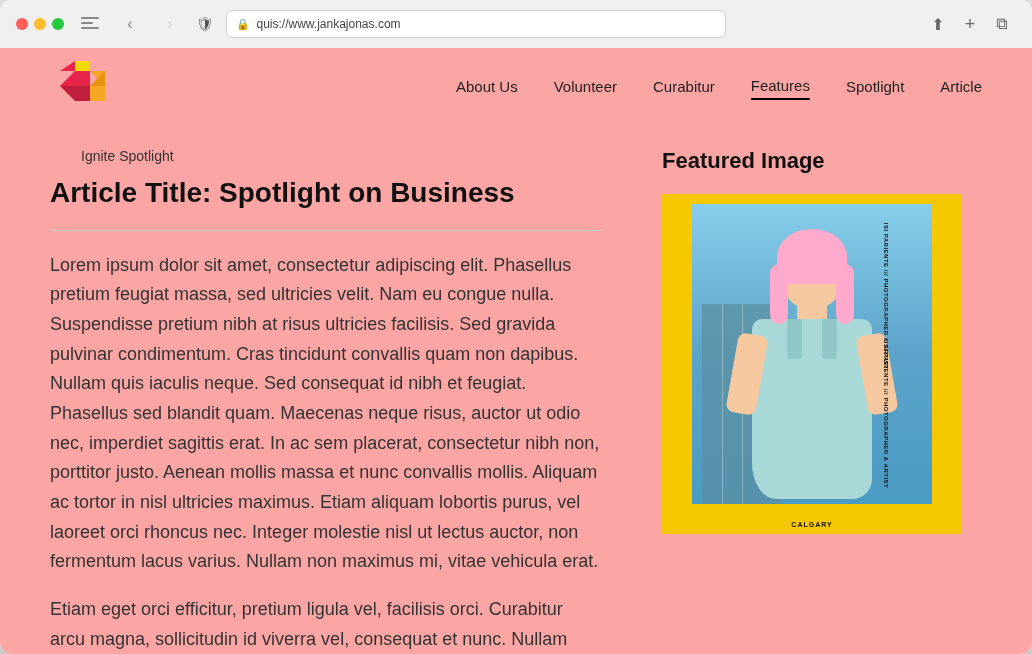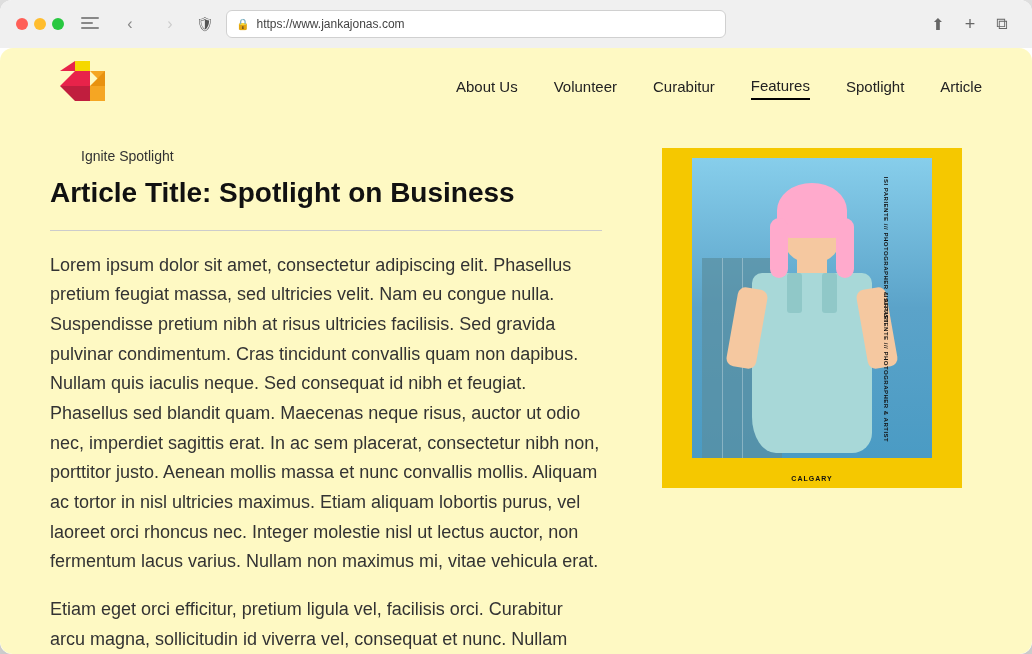--- a/index.html
+++ b/index.html
@@ -122,22 +122,21 @@
       align-items: center;
       justify-content: center;
       color: #666;
       font-size: 16px;
     }
 
     
     .website-content {
       flex: 1;
       overflow: hidden;
-      background: #fef9c3;
-      border-radius: 13px;
+      background: #fca5a5;
     }
 
     
     .site-header {
       display: flex;
       align-items: center;
       padding: 0 50px;
       height: 80px;
       border-bottom: none;
     }
@@ -354,21 +353,21 @@
         <span style="font-size:16px; color:#888;">‹</span>
       </button>
       <button class="browser-btn">
         <span style="font-size:16px; color:#ccc;">›</span>
       </button>
 
       <span class="shield-icon-small">🛡</span>
 
       <div class="address-bar">
         <span class="lock-icon">🔒</span>
-        <span>https://www.jankajonas.com</span>
+        <span>quis://www.jankajonas.com</span>
       </div>
 
       <div class="browser-actions">
         <button class="action-btn">
           <span>⬆</span>
         </button>
         <button class="action-btn">
           <span style="font-size:18px;">+</span>
         </button>
         <button class="action-btn">
@@ -416,20 +415,21 @@
         <div class="article-label">Ignite Spotlight</div>
         <h1 class="article-title">Article Title: Spotlight on Business</h1>
         <hr class="article-divider">
         <div class="article-body">
           <p>Lorem ipsum dolor sit amet, consectetur adipiscing elit. Phasellus pretium feugiat massa, sed ultricies velit. Nam eu congue nulla. Suspendisse pretium nibh at risus ultricies facilisis. Sed gravida pulvinar condimentum. Cras tincidunt convallis quam non dapibus. Nullam quis iaculis neque. Sed consequat id nibh et feugiat. Phasellus sed blandit quam. Maecenas neque risus, auctor ut odio nec, imperdiet sagittis erat. In ac sem placerat, consectetur nibh non, porttitor justo. Aenean mollis massa et nunc convallis mollis. Aliquam ac tortor in nisl ultricies maximus. Etiam aliquam lobortis purus, vel laoreet orci rhoncus nec. Integer molestie nisl ut lectus auctor, non fermentum lacus varius. Nullam non maximus mi, vitae vehicula erat.</p>
           <p>Etiam eget orci efficitur, pretium ligula vel, facilisis orci. Curabitur arcu magna, sollicitudin id viverra vel, consequat et nunc. Nullam tristique scelerisque tellus tempor bibendum. Suspendisse ultrices tortor nec nisl faucibus sollicitudin. Etiam pretium ex efficitur mauris sodales, a dapibus purus mollis. Nulla tempus, est et fermentum imperdiet, urna nisl consequat ligula, eget laoreet magna nisl at nibh. Praesent pulvinar placerat sollicitudin.</p>
         </div>
       </div>
 
       <div class="featured-section">
+        <h2 class="featured-title">Featured Image</h2>
 
         <div class="featured-image-container">
 
           <div class="text-vertical-left">IGNITE CALGARY</div>
 
           <div class="featured-image-inner">
 
             <div class="building-bg">
               <div class="building-structure"></div>
               <div class="building-lines"></div>

